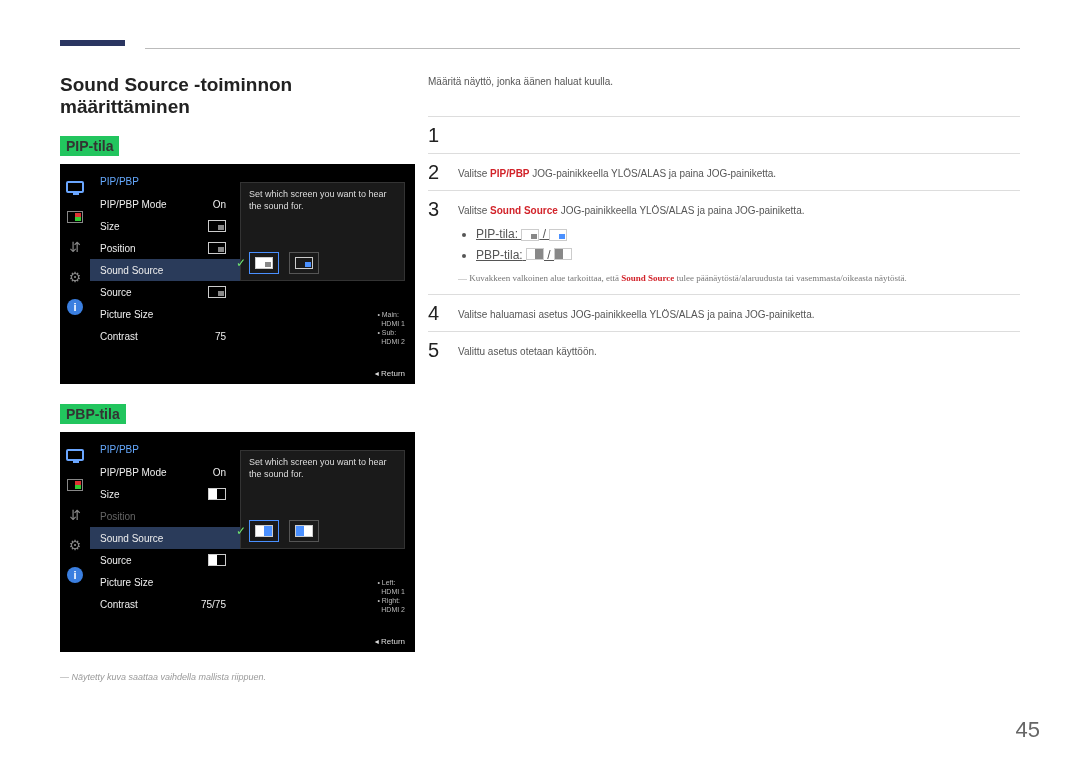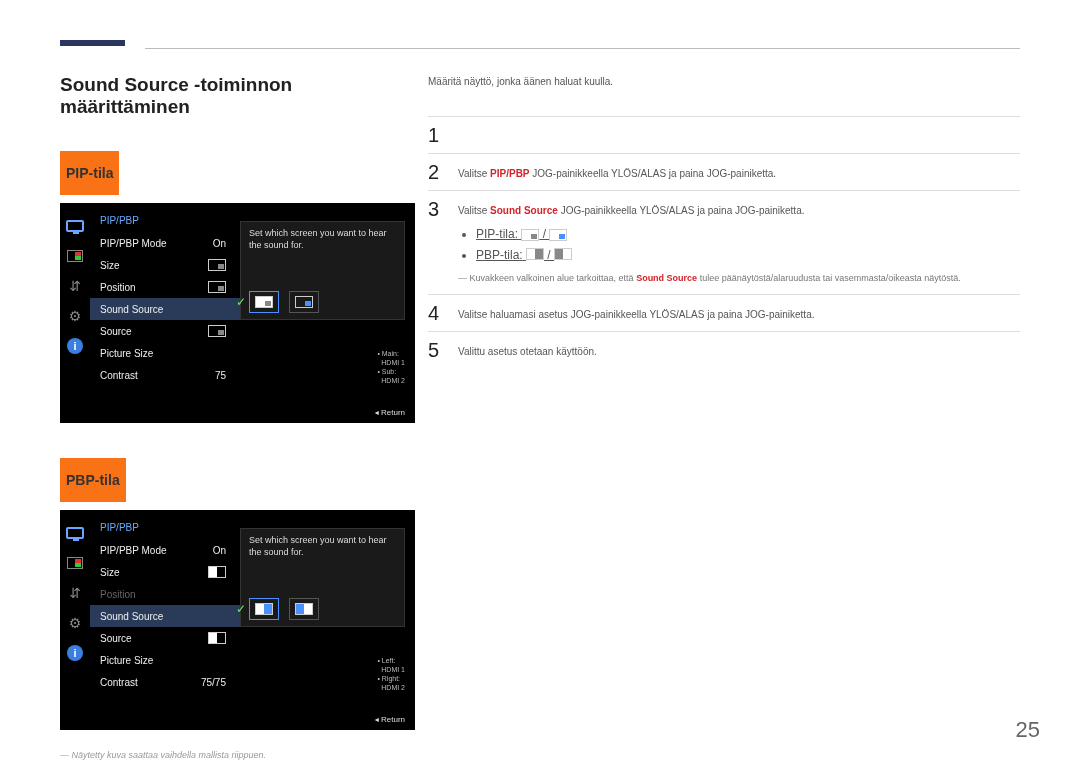--- a/index.html
+++ b/index.html
@@ -33,27 +33,26 @@
   .left-col { width: 313px; }
   .right-col { flex: 1; font-size: 10px; color: #555; line-height: 1.6; }
   h1 {
     font-size: 19px;
     font-weight: bold;
     color: #222;
     margin-bottom: 18px;
   }
   .mode-label {
     display: inline-block;
-    background: #f97316;
+    background: #22c55e;
     color: #333;
     font-weight: bold;
     font-size: 14px;
-    padding: 14px 6px;
+    padding: 2px 6px;
     margin-bottom: 8px;
-    margin-top: 15px;
   }
   
   .osd {
     width: 355px;
     height: 220px;
     background: #000;
     color: #fff;
     font-size: 10px;
     position: relative;
     display: flex;
@@ -154,21 +153,21 @@
     font-weight: 300;
     color: #222;
     width: 18px;
     flex-shrink: 0;
     line-height: 1;
   }
   .step .txt { flex: 1; padding-top: 4px; }
   .red { color: #d2232a; font-weight: bold; }
   .bullets { margin: 6px 0 6px 18px; }
   .bullets li { list-style: disc; font-size: 12px; color: #555; margin-bottom: 2px; text-decoration: underline; }
-  .note { font-size: 9px; color: #777; margin-top: 0; }
+  .note { font-size: 9px; color: #777; margin-top: 0; font-family: Liberation Serif, serif; }
   .note .dash { color: #999; }
   .disc-note { font-size: 9px; color: #999; margin-top: 10px; font-style: italic; }
   .page-num {
     position: absolute;
     bottom: 20px;
     right: 40px;
     font-size: 22px;
     color: #666;
     font-weight: 300;
   }
@@ -391,14 +390,14 @@
         <div class="txt">Valitse haluamasi asetus JOG-painikkeella YLÖS/ALAS ja paina JOG-painiketta.</div>
       </div>
 
       <div class="step">
         <div class="num">5</div>
         <div class="txt">Valittu asetus otetaan käyttöön.</div>
       </div>
     </div>
   </div>
 
-  <div class="page-num">25</div>
+  <div class="page-num">45</div>
 </div>
 
 </body></html>

